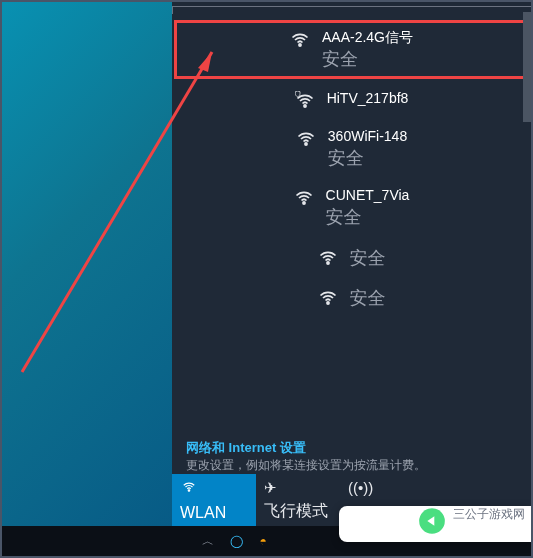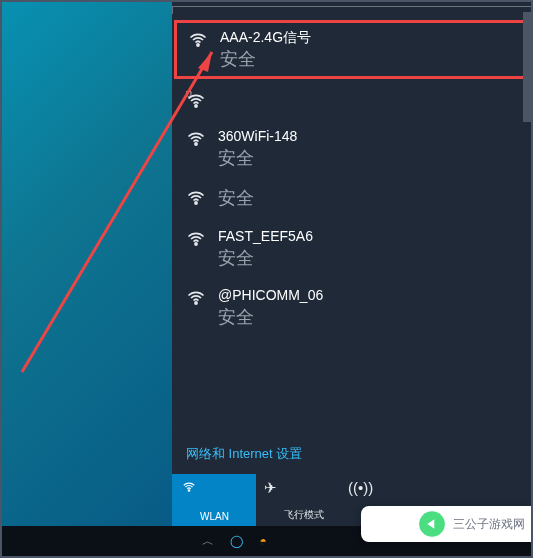--- a/index.html
+++ b/index.html
@@ -26,58 +26,59 @@
     border-top: 1px solid #6b7280;
     border-left: 1px solid #6b7280;
     margin-top: 4px;
   }
   .network-list { padding: 4px 0 4px 0; }
   .network-item {
     display: flex; align-items: flex-start;
     padding: 8px 14px;
     cursor: pointer;
     gap: 12px;
+    justify-content: center;
   }
   .network-item.highlighted {
     border: 3px solid #ef4444;
     padding: 5px 11px;
     margin: 2px 2px;
   }
   .wifi-icon {
     width: 20px; height: 20px;
     margin-top: 2px;
     position: relative;
     flex: none;
   }
   .wifi-icon svg { width: 100%; height: 100%; }
   .network-text { display: flex; flex-direction: column; line-height: 1.35; }
   .network-name { color: #fff; font-size: 14px; }
   .network-status { color: #9ca3af; font-size: 18px; }
   .settings-area {
     position: absolute; bottom: 52px; left: 14px; right: 14px;
     font-size: 13px; line-height: 1.4;
   }
-  .settings-link { color: #38bdf8; margin-bottom: 11px; cursor: pointer; }
+  .settings-link { color: #38bdf8; margin-bottom: 0; cursor: pointer; font-weight: bold; }
   .settings-desc { color: #9ca3af; font-size: 12px; }
   .tiles {
     position: absolute; bottom: 0; left: 0; right: 0;
     height: 52px; display: flex;
   }
   .tile {
     width: 84px; height: 52px;
     display: flex; flex-direction: column;
     align-items: flex-start; justify-content: space-between;
     padding: 6px 8px 4px;
     font-size: 11px;
     color: #e5e7eb;
     cursor: pointer;
   }
   .tile.active { background: #0284c7; color: #fff; }
   .tile .tile-icon { font-size: 15px; line-height: 1; }
-  .tile .tile-label { font-size: 10px; margin-left: 20px; }
+  .tile .tile-label { font-size: 16px; }
   .scrollbar {
     position: absolute; top: 10px; right: 0;
     width: 8px; height: 110px;
     background: #4b5563;
   }
   .arrow-annotation {
     position: absolute;
     top: 10px; left: 10px;
     width: 240px; height: 370px;
     pointer-events: none;
@@ -85,25 +86,25 @@
   .taskbar {
     position: absolute; bottom: 0; left: 0; right: 0;
     height: 30px; background: #0b0f16;
     display: flex; align-items: center;
     padding-left: 200px;
     gap: 16px;
   }
   .taskbar-icon { color: #9ca3af; font-size: 12px; }
   .watermark-bar {
     position: absolute; right: 0; bottom: 14px;
-    width: 170px; height: 36px;
+    width: 192px; height: 36px;
     background: #fff;
     border-radius: 8px 0 0 8px;
     box-shadow: 0 2px 8px rgba(0,0,0,0.3);
-    display: flex; align-items: center; justify-content: flex-end;
+    display: flex; justify-content: flex-end;
     padding-right: 6px;
   }
   .watermark-logo {
     width: 30px; height: 30px;
     border-radius: 50%;
     background: #fff;
     display:flex; align-items:center; justify-content:center;
     margin-right: 6px;
   }
   .watermark-text { color: #6b7280; font-size: 12px; }
@@ -137,20 +138,21 @@
       <span class="wifi-icon">
         <svg viewBox="0 0 24 24" fill="none" stroke="#e5e7eb" stroke-width="2">
           <path d="M3 9c5-5 13-5 18 0"></path>
             <path d="M6 12c3.5-3.5 8.5-3.5 12 0"></path>
           <path d="M9 15c2-2 4-2 6 0"></path>
             <circle cx="12" cy="18" r="1.3" fill="#e5e7eb"></circle>
           <path d="M2 4 l4 -1 l4 1 v3 c0 3 -2 5 -4 6 c-2 -1 -4 -3 -4 -6z" fill="#1f2937" stroke="#e5e7eb" stroke-width="1.3" transform="translate(-1,-2) scale(0.7)"></path>
         </svg>
       </span>
       <div class="network-text">
+        <span class="network-name">HiTV_217bf8</span>
       </div>
     </div>
 
     <div class="network-item">
       <span class="wifi-icon">
         <svg viewBox="0 0 24 24" fill="none" stroke="#e5e7eb" stroke-width="2">
           <path d="M3 9c5-5 13-5 18 0"></path>
             <path d="M6 12c3.5-3.5 8.5-3.5 12 0"></path>
           <path d="M9 15c2-2 4-2 6 0"></path>
             <circle cx="12" cy="18" r="1.3" fill="#e5e7eb"></circle>
@@ -165,58 +167,58 @@
     <div class="network-item">
       <span class="wifi-icon">
         <svg viewBox="0 0 24 24" fill="none" stroke="#e5e7eb" stroke-width="2">
           <path d="M3 9c5-5 13-5 18 0"></path>
             <path d="M6 12c3.5-3.5 8.5-3.5 12 0"></path>
           <path d="M9 15c2-2 4-2 6 0"></path>
             <circle cx="12" cy="18" r="1.3" fill="#e5e7eb"></circle>
         </svg>
       </span>
       <div class="network-text">
-        <span class="network-status">安全</span>
-      </div>
-    </div>
-
-    <div class="network-item">
-      <span class="wifi-icon">
-        <svg viewBox="0 0 24 24" fill="none" stroke="#e5e7eb" stroke-width="2">
-          <path d="M3 9c5-5 13-5 18 0"></path>
-            <path d="M6 12c3.5-3.5 8.5-3.5 12 0"></path>
-          <path d="M9 15c2-2 4-2 6 0"></path>
-            <circle cx="12" cy="18" r="1.3" fill="#e5e7eb"></circle>
-        </svg>
-      </span>
-      <div class="network-text">
-        <span class="network-name">FAST_EEF5A6</span>
-        <span class="network-status">安全</span>
-      </div>
-    </div>
-
-    <div class="network-item">
-      <span class="wifi-icon">
-        <svg viewBox="0 0 24 24" fill="none" stroke="#e5e7eb" stroke-width="2">
-          <path d="M3 9c5-5 13-5 18 0"></path>
-            <path d="M6 12c3.5-3.5 8.5-3.5 12 0"></path>
-          <path d="M9 15c2-2 4-2 6 0"></path>
-            <circle cx="12" cy="18" r="1.3" fill="#e5e7eb"></circle>
-        </svg>
-      </span>
-      <div class="network-text">
-        <span class="network-name">@PHICOMM_06</span>
+        <span class="network-name">CUNET_7Via</span>
+        <span class="network-status">安全</span>
+      </div>
+    </div>
+
+    <div class="network-item">
+      <span class="wifi-icon">
+        <svg viewBox="0 0 24 24" fill="none" stroke="#e5e7eb" stroke-width="2">
+          <path d="M3 9c5-5 13-5 18 0"></path>
+            <path d="M6 12c3.5-3.5 8.5-3.5 12 0"></path>
+          <path d="M9 15c2-2 4-2 6 0"></path>
+            <circle cx="12" cy="18" r="1.3" fill="#e5e7eb"></circle>
+        </svg>
+      </span>
+      <div class="network-text">
+        <span class="network-status">安全</span>
+      </div>
+    </div>
+
+    <div class="network-item">
+      <span class="wifi-icon">
+        <svg viewBox="0 0 24 24" fill="none" stroke="#e5e7eb" stroke-width="2">
+          <path d="M3 9c5-5 13-5 18 0"></path>
+            <path d="M6 12c3.5-3.5 8.5-3.5 12 0"></path>
+          <path d="M9 15c2-2 4-2 6 0"></path>
+            <circle cx="12" cy="18" r="1.3" fill="#e5e7eb"></circle>
+        </svg>
+      </span>
+      <div class="network-text">
         <span class="network-status">安全</span>
       </div>
     </div>
 
   </div>
 
   <div class="settings-area">
     <div class="settings-link">网络和 Internet 设置</div>
+    <div class="settings-desc">更改设置，例如将某连接设置为按流量计费。</div>
   </div>
 
   <div class="tiles">
     <div class="tile active">
       <span class="tile-icon">
         <svg width="18" height="14" viewBox="0 0 24 24" fill="none" stroke="#fff" stroke-width="2">
           <path d="M3 9c5-5 13-5 18 0"></path>
             <path d="M6 12c3.5-3.5 8.5-3.5 12 0"></path>
           <path d="M9 15c2-2 4-2 6 0"></path>
             <circle cx="12" cy="18" r="1.3" fill="#fff"></circle>

